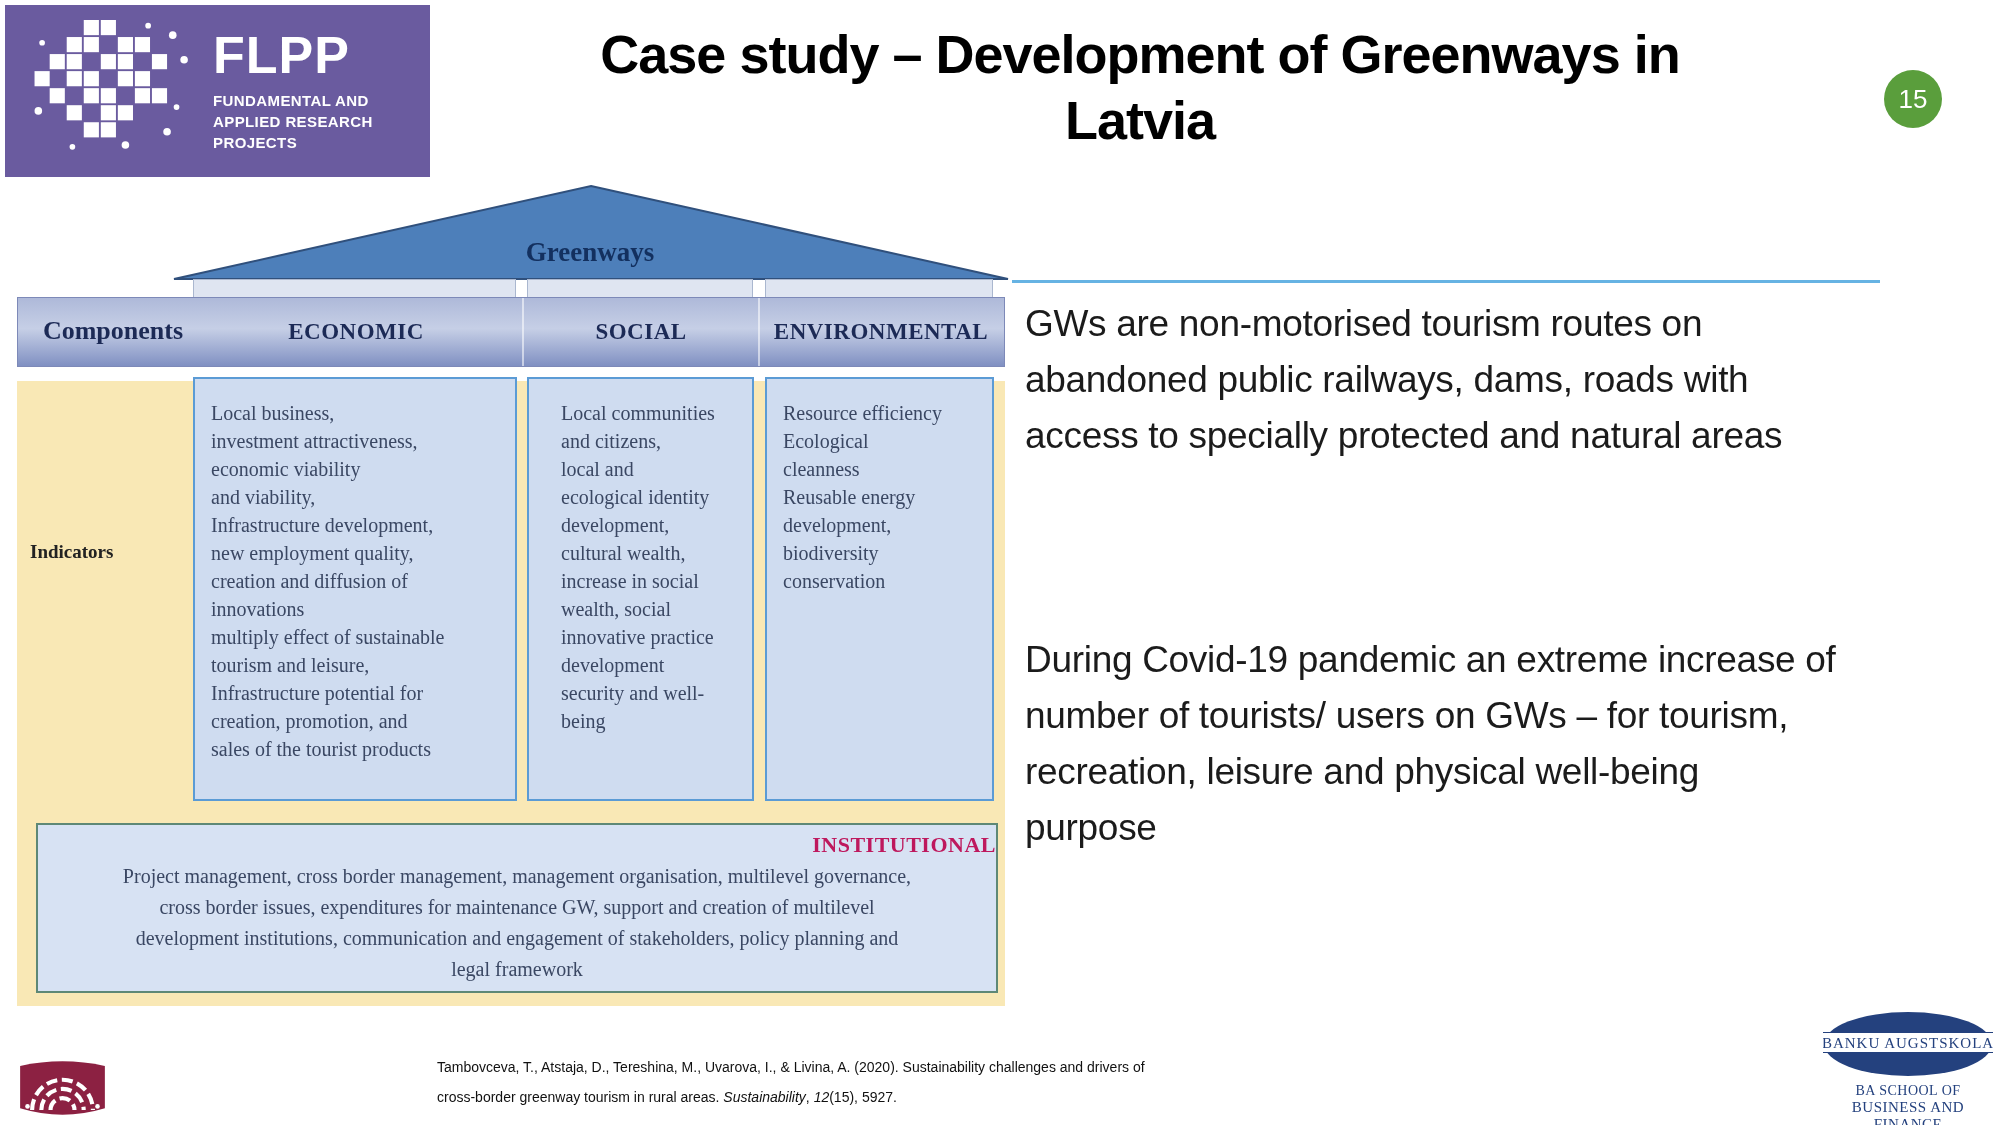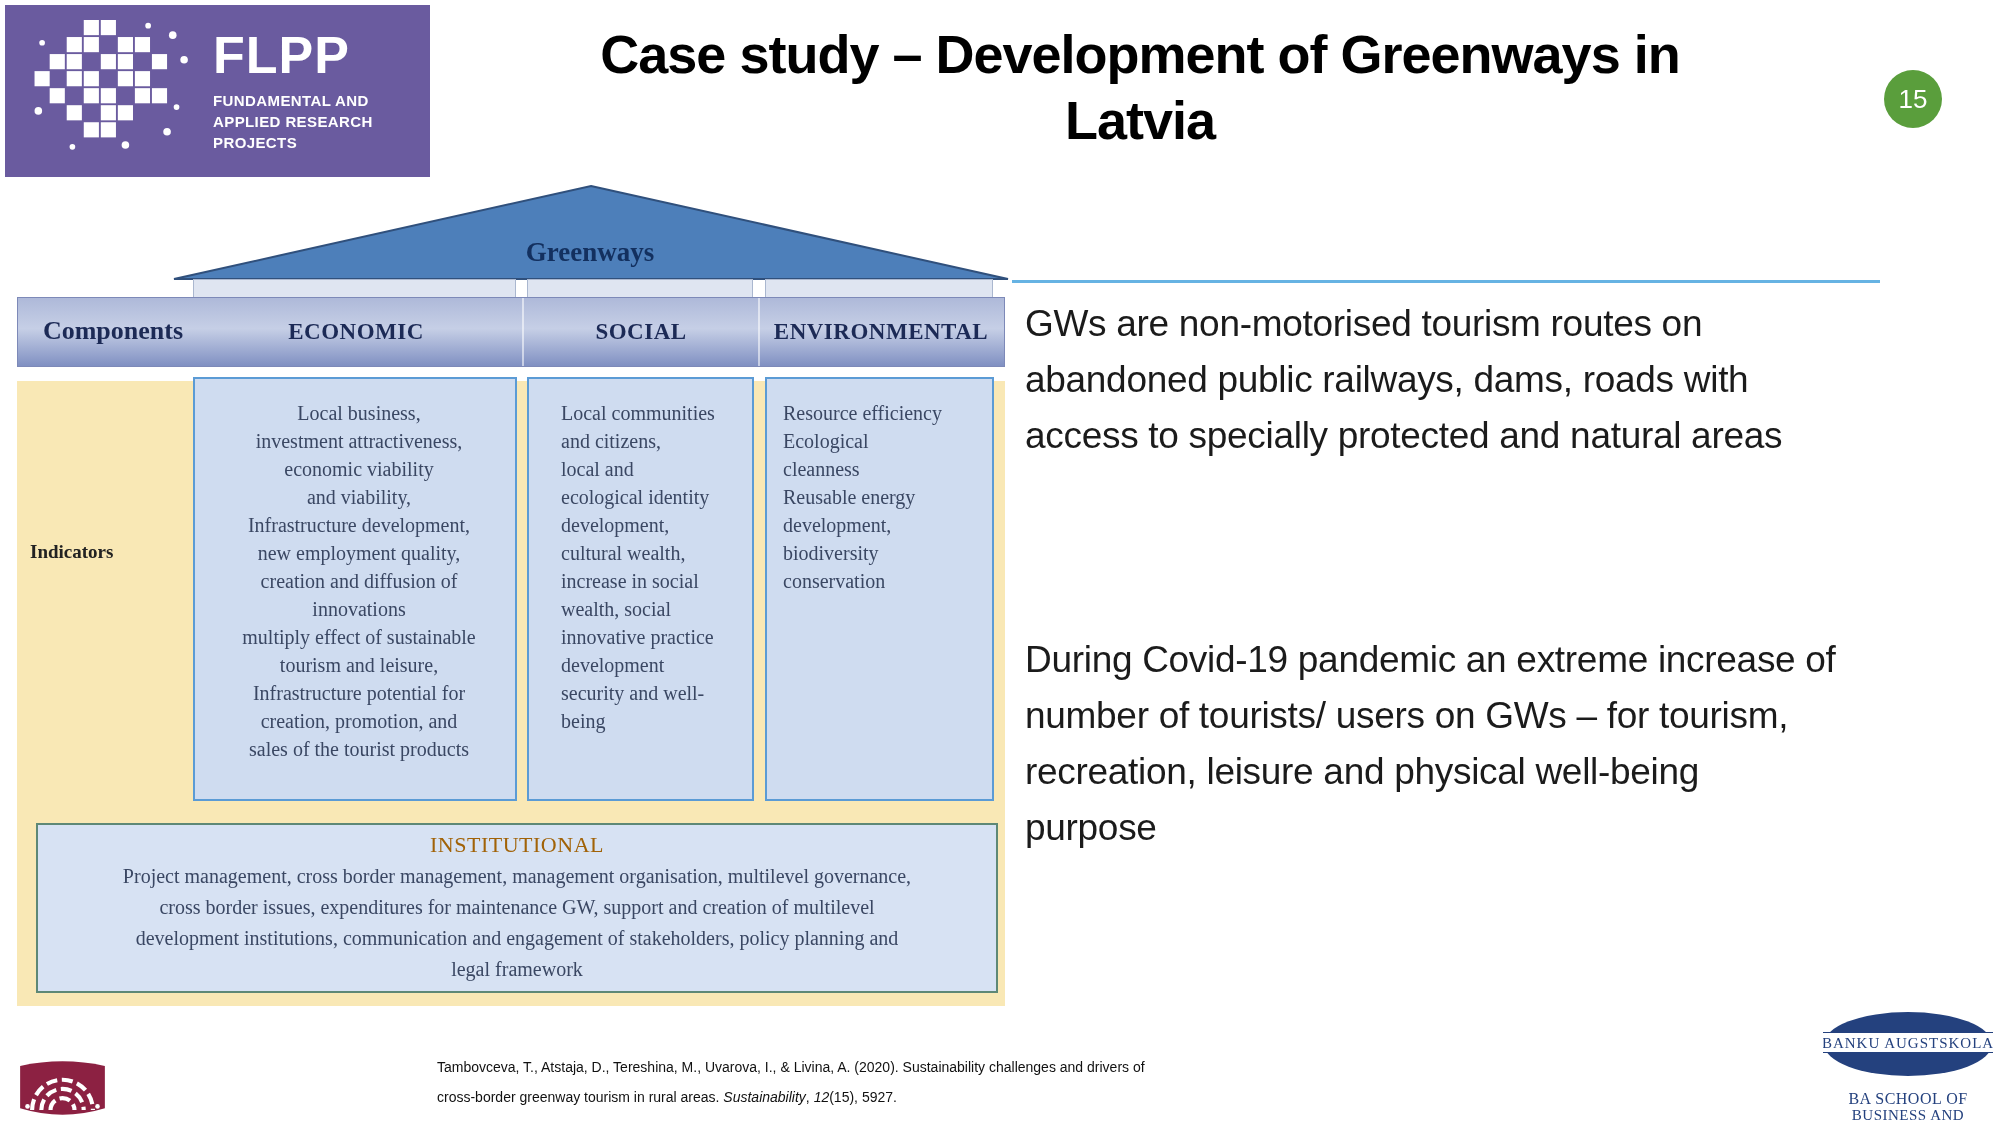--- a/index.html
+++ b/index.html
@@ -42,43 +42,43 @@
   .band-col{top:21px;text-align:center;font-weight:bold;font-size:23px;color:#1c2a56;letter-spacing:.5px;}
   .h-econ{left:238px;width:200px;}
   .h-soc{left:523px;width:200px;}
   .h-env{left:743px;width:240px;}
   .ypanel{left:2px;top:198px;width:988px;height:625px;background:var(--panel_yellow,#f9e8b5);}
   .ind-label{left:15px;top:358px;width:165px;text-align:left;font-weight:bold;font-size:19px;color:#222;}
   .col{top:194px;height:424px;background:var(--column_fill,#cfdcf0);
        border:2px solid var(--column_border,#5b9bd5);box-sizing:border-box;
        padding:20px 8px 0 16px;font-size:20px;line-height:28px;color:var(--diagram_text,#3a4763);
        white-space:pre-line;}
-  .col-econ{left:178px;width:324px;text-align:center;}
+  .col-econ{left:178px;width:324px;}
   .col-soc{left:512px;width:227px;padding-left:32px;}
   .col-env{left:750px;width:229px;}
   .inst{left:21px;top:640px;width:962px;height:170px;background:var(--inst_fill,#d7e2f3);
         border:2px solid var(--inst_border,#5e8876);box-sizing:border-box;text-align:center;padding-top:7px;}
-  .inst-title{font-weight:normal;font-size:22px;color:#a16207;letter-spacing:.5px;margin-bottom:3px;}
+  .inst-title{font-weight:bold;font-size:22px;color:#be185d;letter-spacing:.5px;margin-bottom:3px;text-align:right;}
   .inst-body{font-size:20px;line-height:31px;color:var(--diagram_text,#3a4763);white-space:pre-line;}
 
   
   .hr-blue{left:1012px;top:280px;width:868px;height:3px;background:var(--accent_line_blue,#66b3e3);}
   .para{left:1025px;font-size:37px;line-height:56px;color:var(--text_dark,#1b1b1b);
         letter-spacing:-.3px;white-space:pre-line;}
   .p1{top:296px;} .p2{top:632px;}
 
   
   .citation{left:437px;top:1052px;width:1330px;font-size:14px;line-height:30px;color:#111;}
   .rsu{left:14px;top:1053px;display:flex;align-items:center;}
   .rsu-icon{width:97px;height:70px;flex:0 0 auto;}
   .rsu-text{margin-left:15px;font-family:"Liberation Serif",serif;font-variant:small-caps;
             font-size:30px;line-height:31px;color:#3d3d3d;letter-spacing:1px;}
   .ba{left:1817px;top:1010px;width:182px;text-align:center;}
   .ba-icon{width:170px;height:68px;}
-  .ba-l1{margin-top:8px;font-family:"Liberation Serif",serif;font-size:16px;line-height:17px;
+  .ba-l1{font-family:"Liberation Serif",serif;font-size:14px;line-height:17px;
          color:var(--ba_navy,#24417e);letter-spacing:.5px;}
   .ba-l2{font-family:"Liberation Serif",serif;font-size:15px;line-height:17px;
          color:var(--ba_navy,#24417e);letter-spacing:.5px;}
 </style>
 </head>
 <body>
 
 <div class="slide">
 
   <div class="abs flpp">

